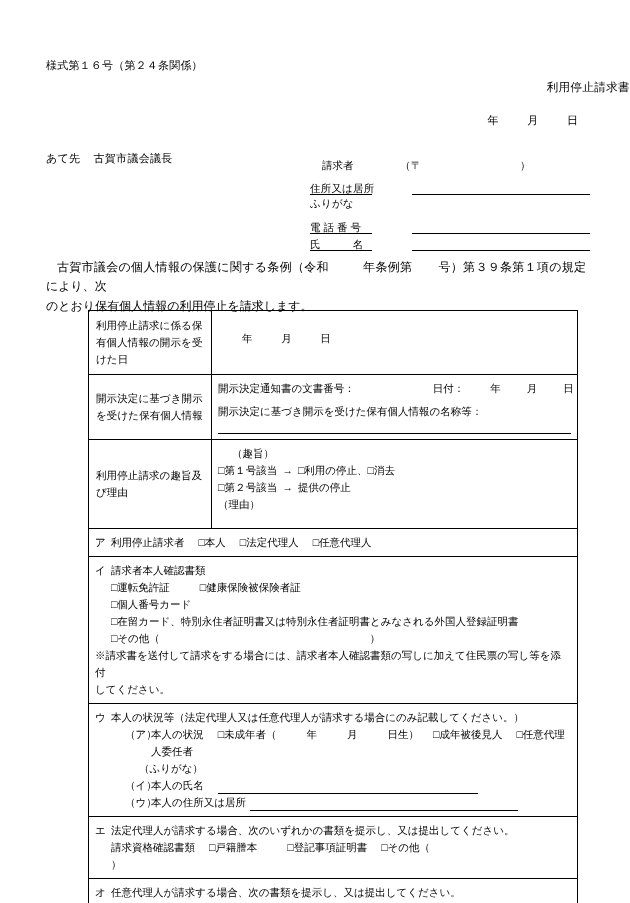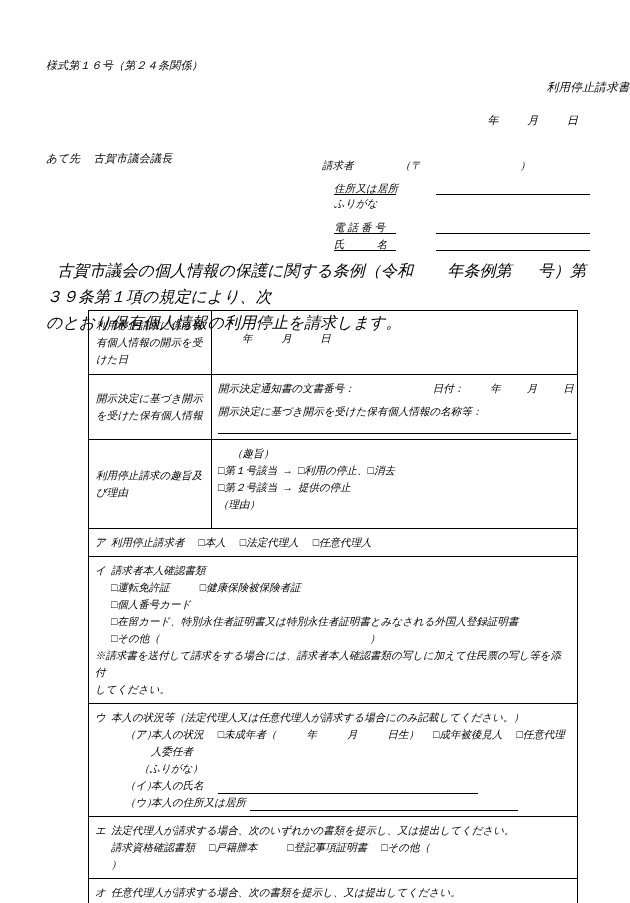--- a/index.html
+++ b/index.html
@@ -15,21 +15,20 @@
     color: #000000;
     font-size: 10.5px;
     line-height: 1.5;
   }
   .page {
     position: absolute;
     left: 0; top: 0;
     width: 630px;
     height: 903px;
     overflow: hidden;
-    font-style: italic;
   }
 
   
   .form-no {
     position: absolute;
     left: 46px; top: 57px;
     font-size: 11px;
     letter-spacing: 0.2px;
   }
   .doc-title {
@@ -74,21 +73,20 @@
     margin-bottom: 4px;
   }
   .req-top .lbl { width: 78px; padding-left: 12px; }
   .req-top .zip { letter-spacing: 0.5px; }
   .req-top .paren-close {
     margin-left: 98px;
   }
   .req-row {
     display: flex;
     align-items: flex-end;
-    margin-left: 24px;
     height: 17px;
     gap: 40px;
   }
   .req-row .rl {
     width: 62px;
     flex: none;
     letter-spacing: 0.2px;
     white-space: nowrap;
   }
   .req-row .rule {
@@ -103,21 +101,21 @@
     border-bottom: 1px solid #000;
     height: 13px;
   }
   .spaced2 { letter-spacing: 3.5px; }
 
   
   .statute {
     position: absolute;
     left: 46px; top: 258px;
     width: 540px;
-    font-size: 16px;
+    font-size: 12px;
     line-height: 1.62;
     text-align: justify;
   }
   .statute .indent { margin-left: 11px; }
   .gap-a { display: inline-block; width: 34px; }
   .gap-b { display: inline-block; width: 26px; }
 
   
   table.grid {
     border-collapse: collapse;

